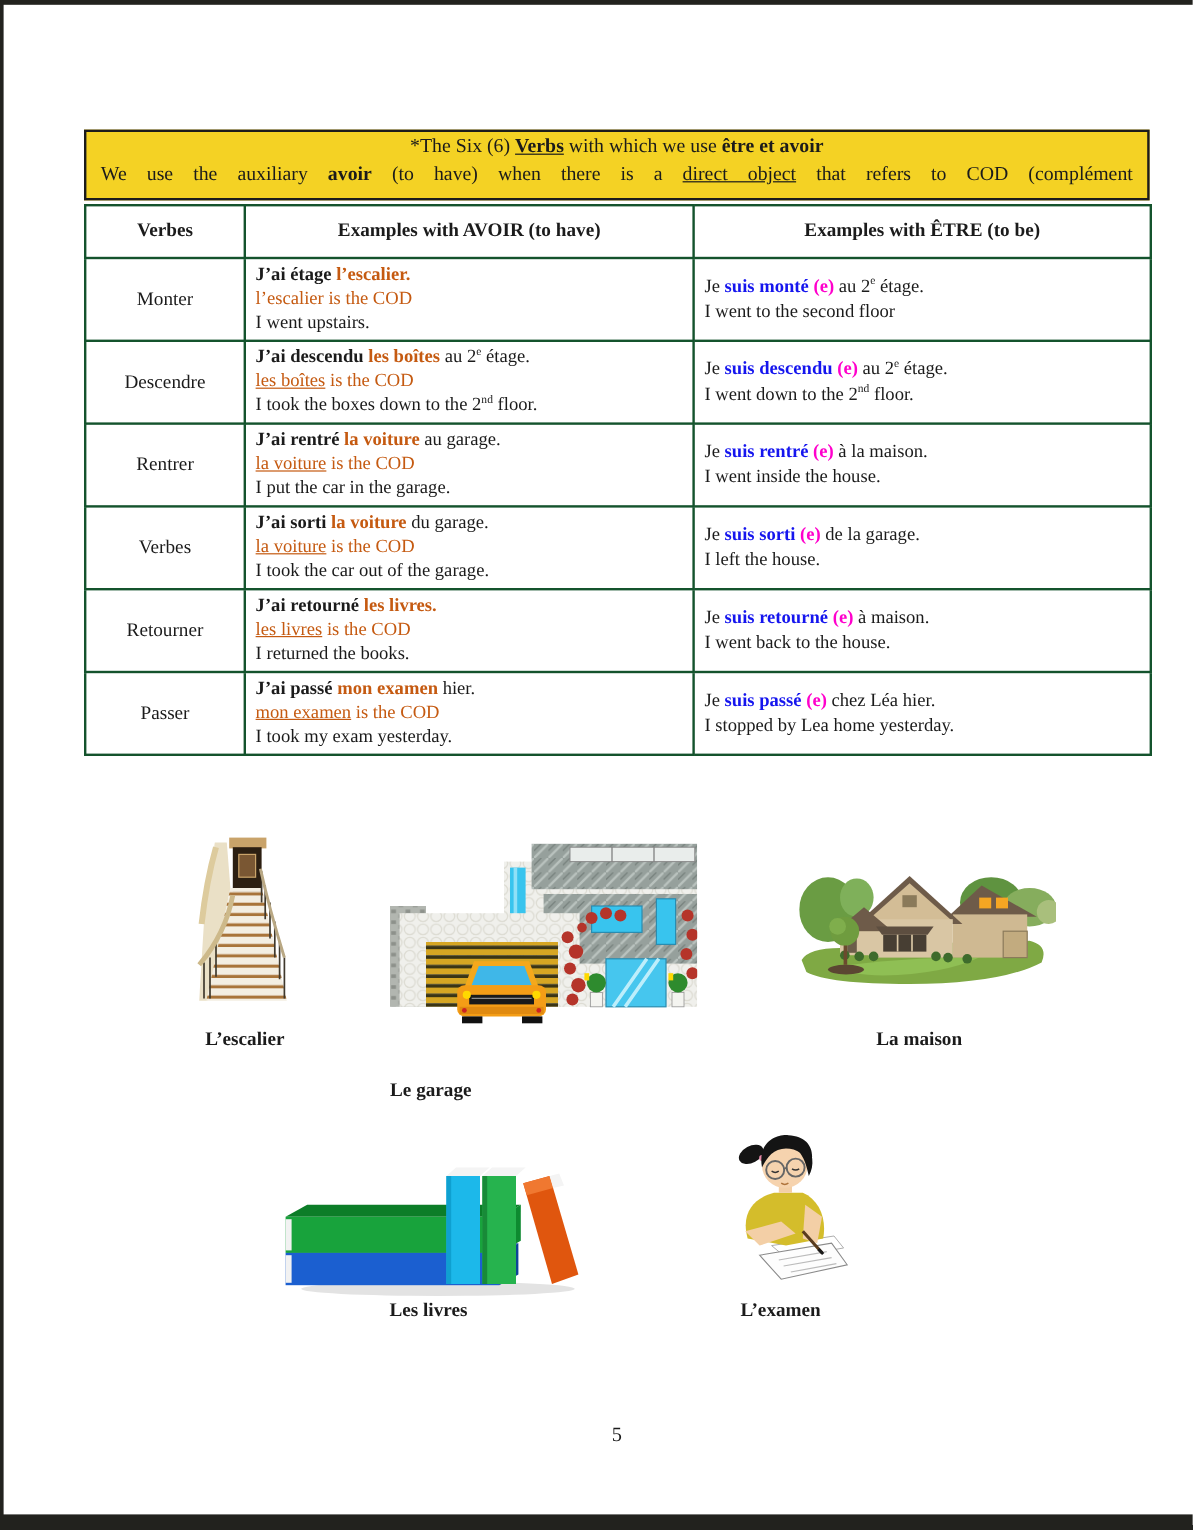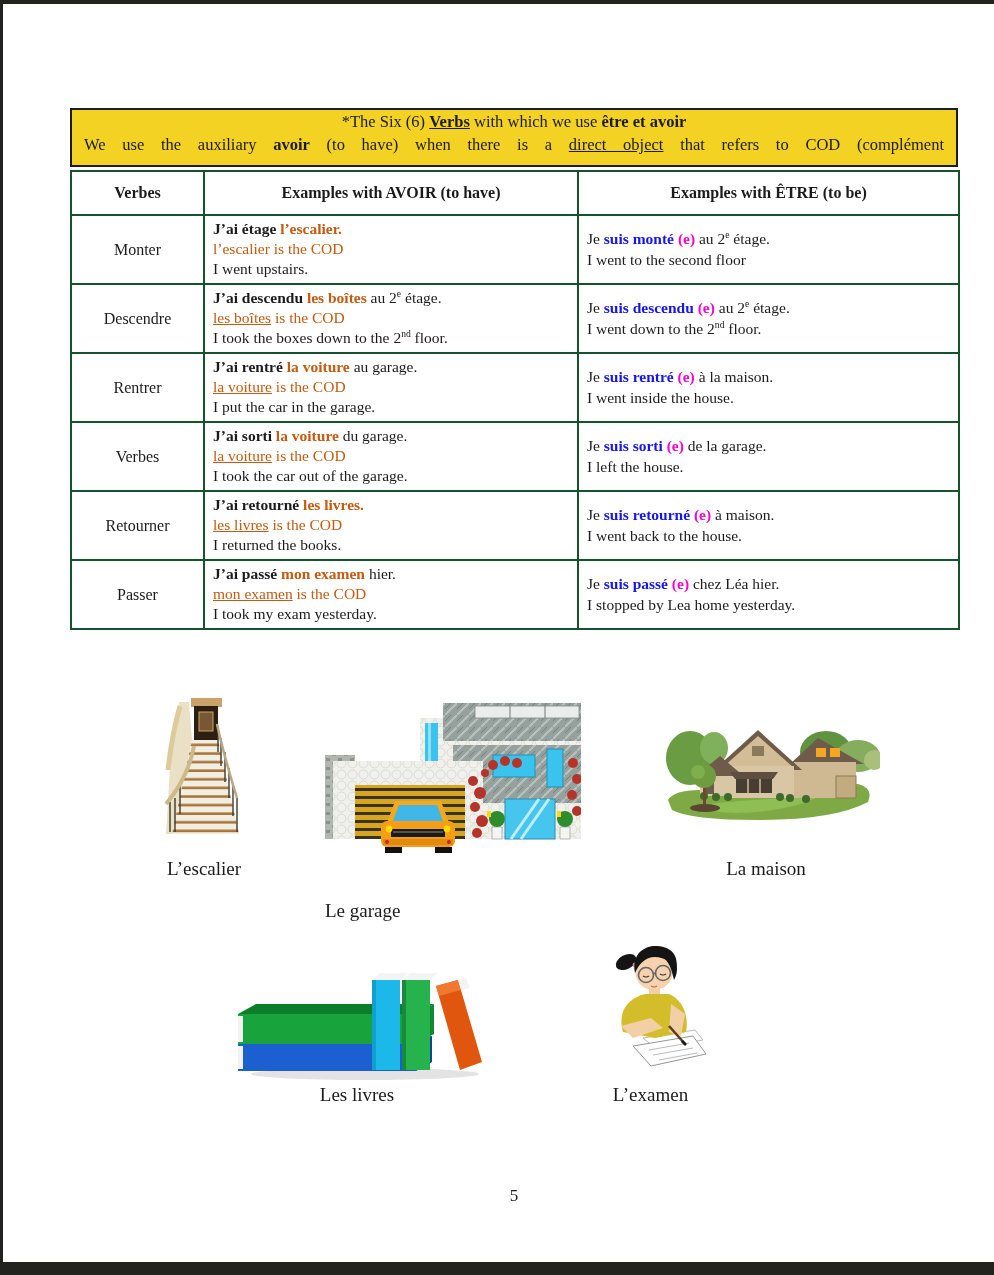--- a/index.html
+++ b/index.html
@@ -39,21 +39,21 @@
   .verb-table col.c1 { width:133px; } .verb-table col.c2 { width:374px; } .verb-table col.c3 { width:381px; }
   .verb-cell { text-align:center; vertical-align:middle; font-size:16px; }
   .avoir-cell { vertical-align:top; padding:3px 8px 4px 8px; font-size:15.5px; }
   .etre-cell  { vertical-align:middle; padding:3px 8px 4px 8px; font-size:15.5px; }
   .cell-line { line-height:20px; }
   .etre-cell .cell-line { line-height:21px; }
 
   
   .fig { position:absolute; }
   .fig svg { display:block; }
-  .fig-label { position:absolute; font-size:19px; color:var(--ink); }
+  .fig-label { position:absolute; font-size:16px; color:var(--ink);font-weight:bold; }
   .lbl-center { text-align:center; }
   .pageno { position:absolute; left:70px; top:1186px; width:888px; text-align:center; font-size:17px; }
 </style>
 </head>
 <body>
 
 <div class="page">
   <div class="border-top"></div>
   <div class="border-left"></div>
   <div class="border-bottom"></div>

